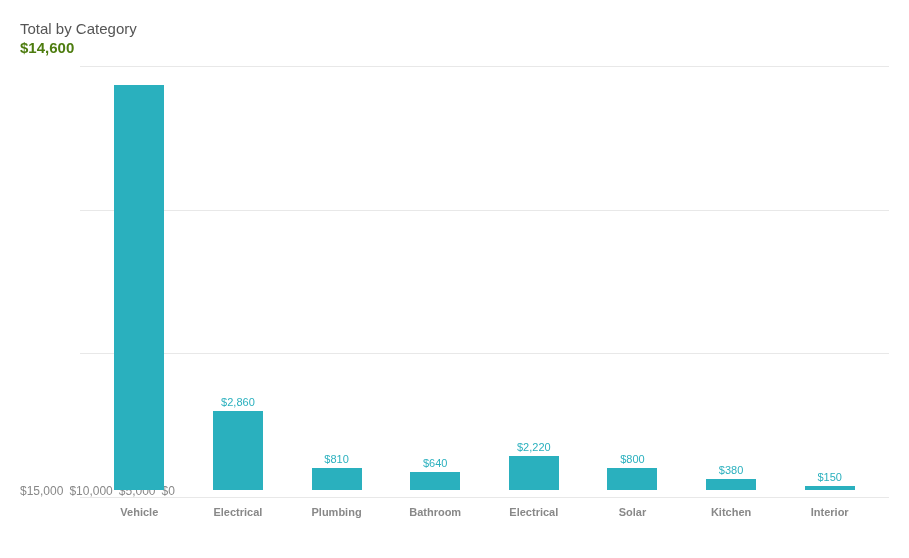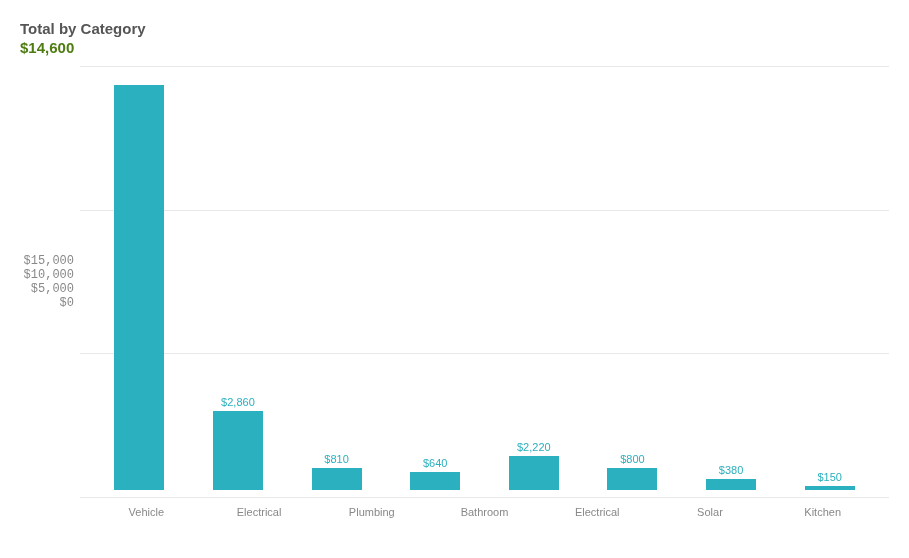--- a/index.html
+++ b/index.html
@@ -12,21 +12,21 @@
     }
     .chart-container {
       width: 909px;
       height: 558px;
       padding: 20px 20px 10px 20px;
       position: relative;
     }
     .chart-title {
       font-size: 15px;
       color: #555;
-      font-weight: bold;
+      font-weight: normal;
       margin-bottom: 2px;
     }
     .chart-total {
       font-size: 15px;
       color: #4d7c0f;
       font-weight: bold;
       margin-bottom: 10px;
     }
     .chart-area {
       display: flex;
@@ -37,25 +37,24 @@
     .y-axis {
       width: 60px;
       height: 100%;
       position: relative;
       flex-shrink: 0;
     }
     .y-axis-labels {
       height: 100%;
       position: relative;
       display: flex;
-      flex-direction: column;
-      justify-content: center;
+      flex-direction: row;
+      justify-content: flex-start;
       align-items: flex-end;
       padding-bottom: 28px;
-      font-family: Liberation Mono, monospace;
     }
     .y-label {
       font-size: 12px;
       color: #888;
       padding-right: 6px;
     }
     .plot-area {
       flex: 1;
       position: relative;
       height: 100%;
@@ -117,20 +116,21 @@
       padding: 0 10px;
     }
     .x-label {
       font-size: 11px;
       color: #888;
       flex: 1;
       text-align: center;
       display: flex;
       align-items: center;
       justify-content: center;
+      font-weight: bold;
     }
   </style>
 </head>
 <body>
 
 <div class="chart-container">
   <div class="chart-title">Total by Category</div>
   <div class="chart-total">$14,600</div>
   <div class="chart-area">
     <div class="y-axis">
@@ -187,16 +187,17 @@
         </div>
       <div class="x-labels">
 
       <div class="x-label">Vehicle</div>
           <div class="x-label">Electrical</div>
           <div class="x-label">Plumbing</div>
           <div class="x-label">Bathroom</div>
           <div class="x-label">Electrical</div>
           <div class="x-label">Solar</div>
           <div class="x-label">Kitchen</div>
+          <div class="x-label">Interior</div>
         </div>
     </div>
   </div>
 </div>
 
 </body></html>

